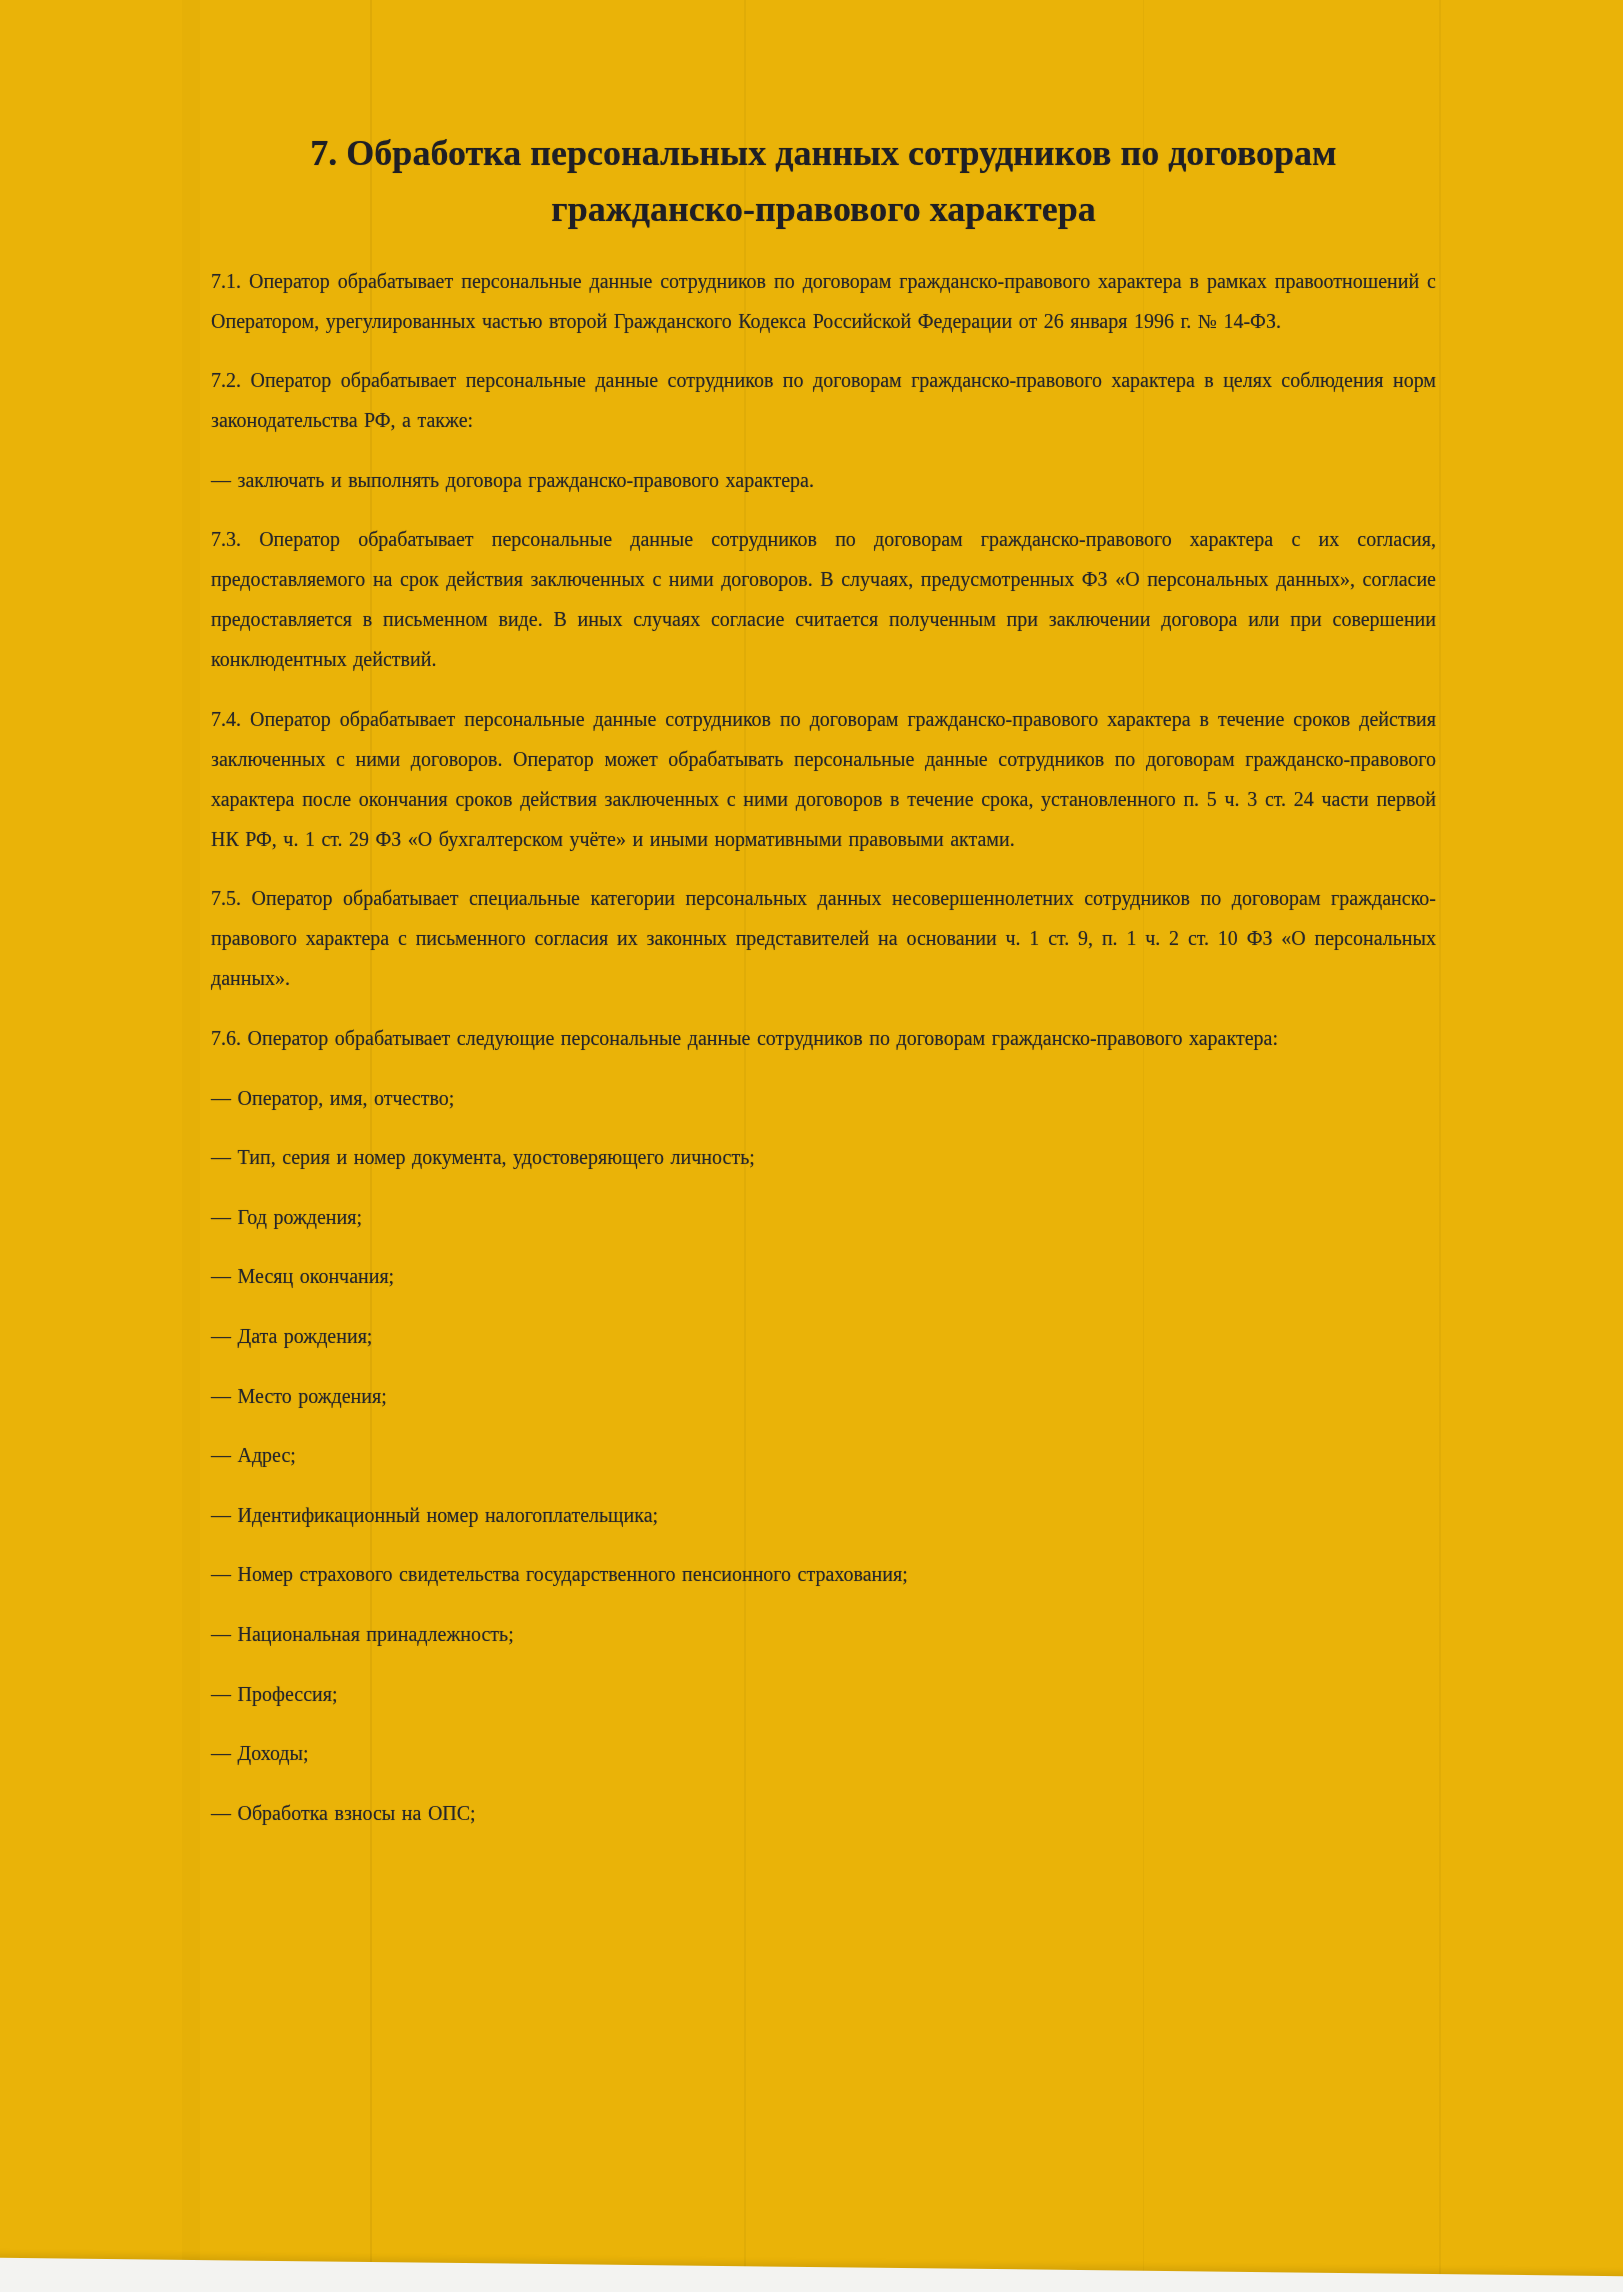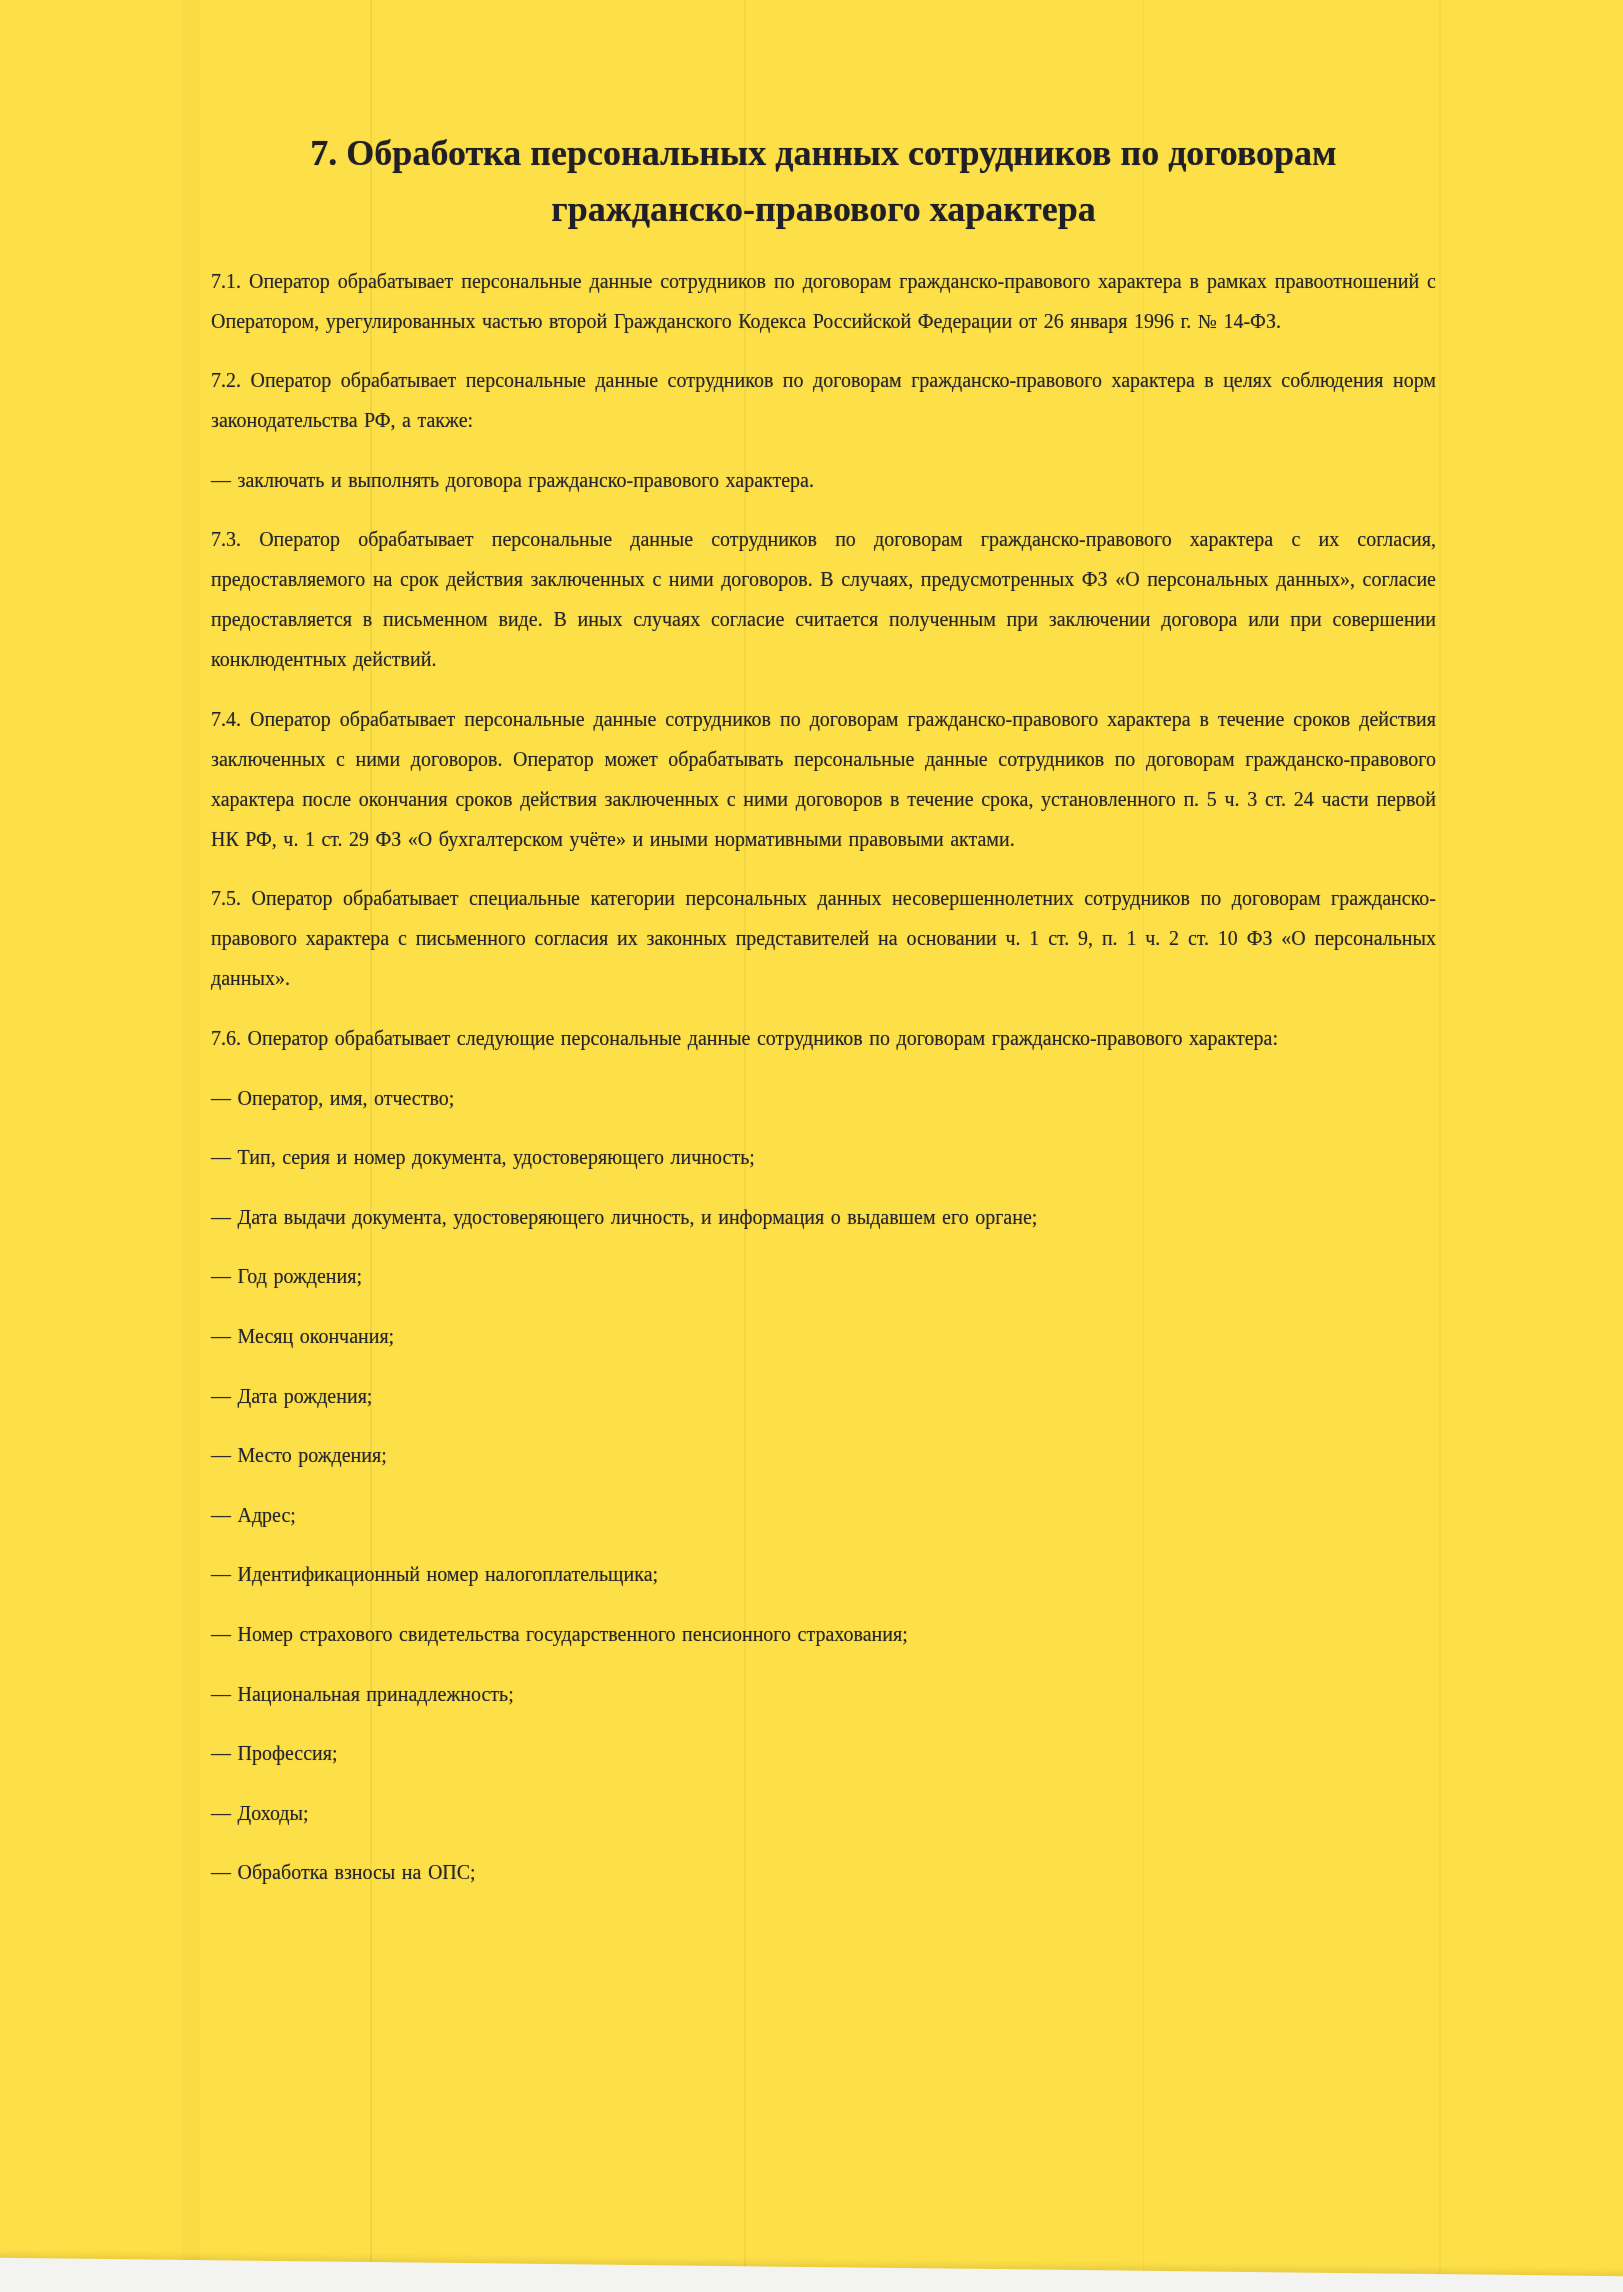--- a/index.html
+++ b/index.html
@@ -4,21 +4,21 @@
 <style>
   html, body {
     margin: 0;
     padding: 0;
     background: #ffffff;
   }
   .page {
     position: relative;
     width: 1623px;
     height: 2293px;
-    background: #fde047;
+    background: #eab308;
     overflow: hidden;
     font-family: "Liberation Serif", "DejaVu Serif", serif;
     color: #26262a;
   }
   
   .streak {
     position: absolute;
     top: 0;
     bottom: 0;
     pointer-events: none;
@@ -86,21 +86,20 @@
     <div class="body-text">
       <p>7.1. Оператор обрабатывает персональные данные сотрудников по договорам гражданско-правового характера в рамках правоотношений с Оператором, урегулированных частью второй Гражданского Кодекса Российской Федерации от 26 января 1996 г. № 14-ФЗ.</p>
       <p>7.2. Оператор обрабатывает персональные данные сотрудников по договорам гражданско-правового характера в целях соблюдения норм законодательства РФ, а также:</p>
       <p>— заключать и выполнять договора гражданско-правового характера.</p>
       <p>7.3. Оператор обрабатывает персональные данные сотрудников по договорам гражданско-правового характера с их согласия, предоставляемого на срок действия заключенных с ними договоров. В случаях, предусмотренных ФЗ «О персональных данных», согласие предоставляется в письменном виде. В иных случаях согласие считается полученным при заключении договора или при совершении конклюдентных действий.</p>
       <p>7.4. Оператор обрабатывает персональные данные сотрудников по договорам гражданско-правового характера в течение сроков действия заключенных с ними договоров. Оператор может обрабатывать персональные данные сотрудников по договорам гражданско-правового характера после окончания сроков действия заключенных с ними договоров в течение срока, установленного п. 5 ч. 3 ст. 24 части первой НК РФ, ч. 1 ст. 29 ФЗ «О бухгалтерском учёте» и иными нормативными правовыми актами.</p>
       <p>7.5. Оператор обрабатывает специальные категории персональных данных несовершеннолетних сотрудников по договорам гражданско-правового характера с письменного согласия их законных представителей на основании ч. 1 ст. 9, п. 1 ч. 2 ст. 10 ФЗ «О персональных данных».</p>
       <p>7.6. Оператор обрабатывает следующие персональные данные сотрудников по договорам гражданско-правового характера:</p>
       <p>— Оператор, имя, отчество;</p>
       <p>— Тип, серия и номер документа, удостоверяющего личность;</p>
-      <p>— Дата выдачи документа, удостоверяющего личность, и информация о выдавшем его органе;</p>
       <p>— Год рождения;</p>
       <p>— Месяц окончания;</p>
       <p>— Дата рождения;</p>
       <p>— Место рождения;</p>
       <p>— Адрес;</p>
       <p>— Идентификационный номер налогоплательщика;</p>
       <p>— Номер страхового свидетельства государственного пенсионного страхования;</p>
       <p>— Национальная принадлежность;</p>
       <p>— Профессия;</p>
       <p>— Доходы;</p>

